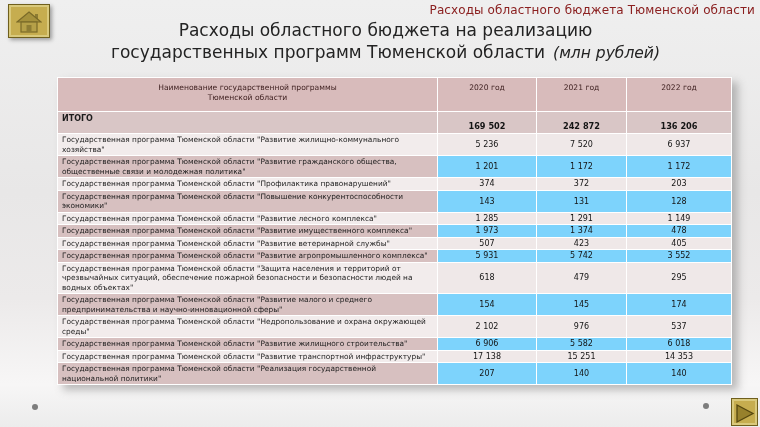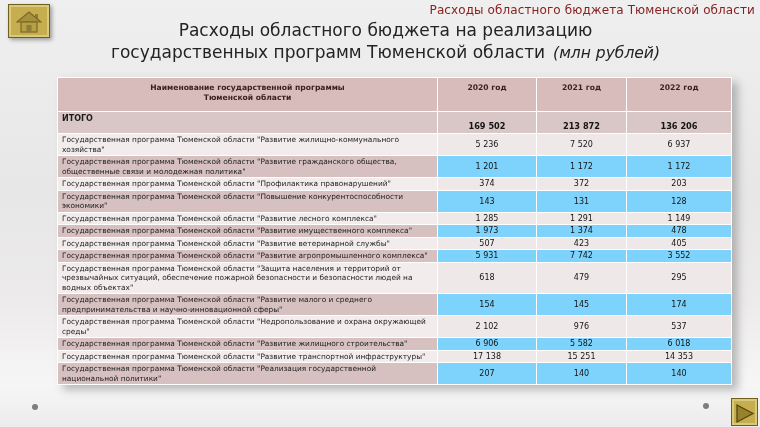--- a/index.html
+++ b/index.html
@@ -31,21 +31,21 @@
   .unit-note{font-style:italic;font-size:15.5px;margin-left:8px;}
   
   table.budget{
     position:absolute;left:57px;top:77px;width:674px;
     border-collapse:collapse;table-layout:fixed;
     box-shadow:6px 5px 8px rgba(110,110,110,.45);
     background:#fff;
   }
   table.budget th, table.budget td{border:1px solid #ffffff;overflow:hidden;}
   table.budget th{
-    background:#d8bbbb;color:#3c1e1e;font-weight:bold;text-align:center;
+    background:#d8bbbb;color:#3c1e1e;font-weight:normal;text-align:center;
     font-size:7.6px;line-height:9.5px;vertical-align:top;
     padding:5px 2px 8px;white-space:pre-line;height:20px;
   }
   td.name{
     font-size:7.4px;line-height:9.5px;color:#1c1c1c;
     padding:1px 4px;vertical-align:middle;text-align:left;
   }
   td.val{
     font-size:8px;color:#141414;text-align:center;
     padding:1px 5px;vertical-align:middle;
@@ -108,21 +108,21 @@
 Тюменской области</th>
         <th>2020 год</th>
         <th>2021 год</th>
         <th>2022 год</th>
       </tr>
     </thead>
     <tbody>
       <tr class="total">
         <td class="name">ИТОГО</td>
         <td class="val">169 502</td>
-        <td class="val">213 872</td>
+        <td class="val">242 872</td>
         <td class="val">136 206</td>
       </tr>
       <tr class="light">
         <td class="name">Государственная программа Тюменской области "Развитие жилищно-коммунального хозяйства"</td>
         <td class="val">5 236</td>
         <td class="val">7 520</td>
         <td class="val">6 937</td>
       </tr>
       <tr class="pink">
         <td class="name">Государственная программа Тюменской области "Развитие гражданского общества, общественные связи и молодежная политика"</td>
@@ -156,21 +156,21 @@
       </tr>
       <tr class="light">
         <td class="name">Государственная программа Тюменской области "Развитие ветеринарной службы"</td>
         <td class="val">507</td>
         <td class="val">423</td>
         <td class="val">405</td>
       </tr>
       <tr class="pink">
         <td class="name">Государственная программа Тюменской области "Развитие агропромышленного комплекса"</td>
         <td class="val">5 931</td>
-        <td class="val">7 742</td>
+        <td class="val">5 742</td>
         <td class="val">3 552</td>
       </tr>
       <tr class="light">
         <td class="name">Государственная программа Тюменской области "Защита населения и территорий от чрезвычайных ситуаций, обеспечение пожарной безопасности и безопасности людей на водных объектах"</td>
         <td class="val">618</td>
         <td class="val">479</td>
         <td class="val">295</td>
       </tr>
       <tr class="pink">
         <td class="name">Государственная программа Тюменской области "Развитие малого и среднего предпринимательства и научно-инновационной сферы"</td>

